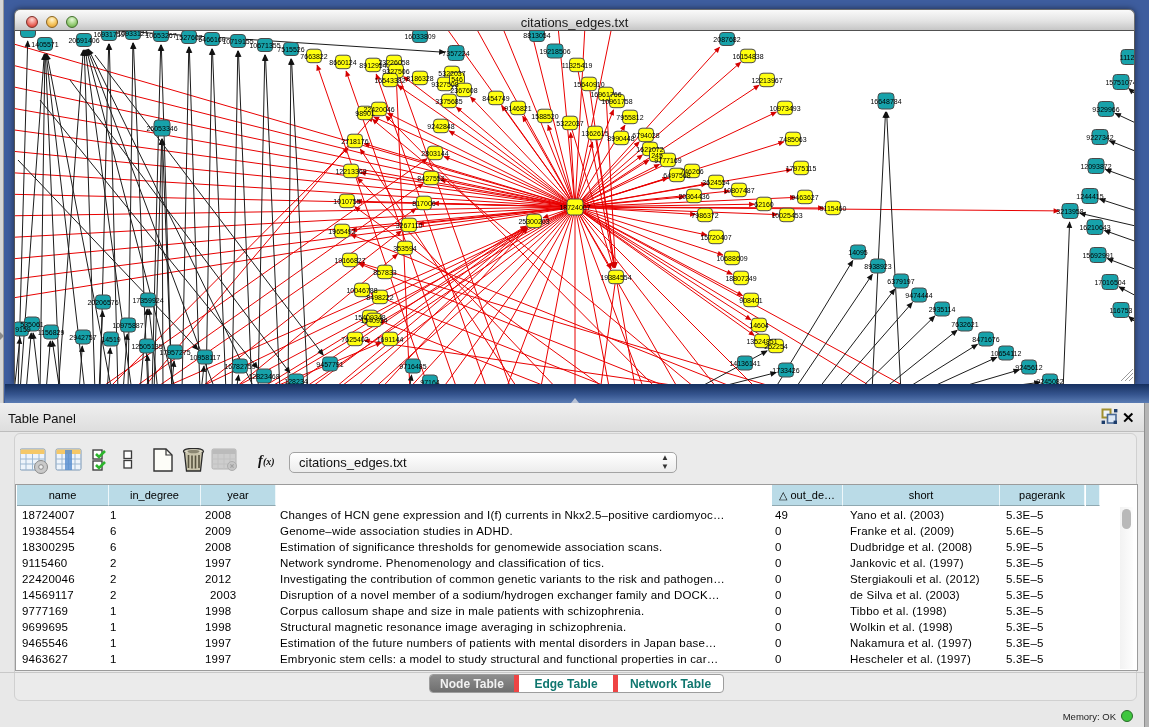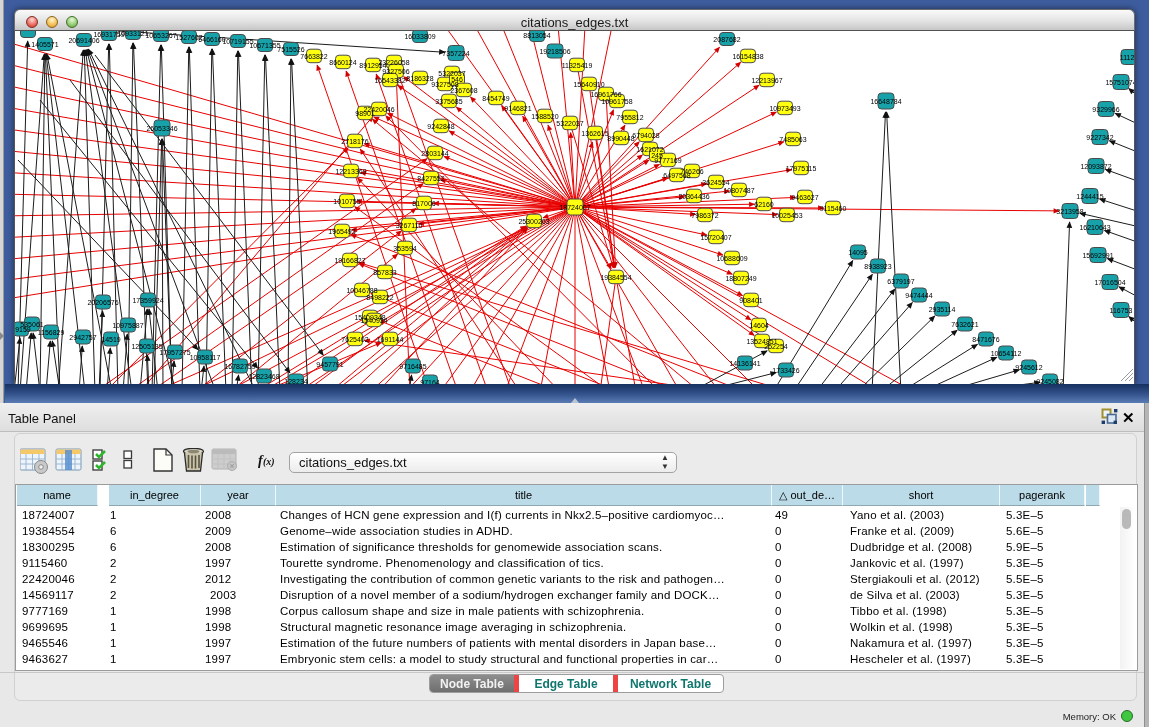--- a/index.html
+++ b/index.html
@@ -617,24 +617,23 @@
  <rect x="0.5" y="0.5" width="23" height="4.5" fill="#ababab"></rect>
  <path d="M0 10 h24 M0 15 h24 M6 5 v15 M12 5 v15 M18 5 v15" stroke="#b4b4b4" fill="none"></path>
  <circle cx="20" cy="17" r="4.5" fill="#b9b9b9" stroke="#999"></circle>
  <path d="M18.4 15.4 l3.2 3.2 m0 -3.2 l-3.2 3.2" stroke="#888" stroke-width="1.2"></path>
 </g>
 <text x="238" y="17" font-family="Liberation Serif, serif" font-style="italic" font-weight="bold" font-size="14" fill="#111">f</text>
 <text x="243" y="17" font-family="Liberation Serif, serif" font-style="italic" font-weight="bold" font-size="10" fill="#111">(x)</text>
 </svg>
     <div class="dd">citations_edges.txt<span class="arr">▲<br>▼</span></div>
     <div class="tbl">
-      <div class="thdr" style="left:1px;width:81px">name</div>
+      <div class="thdr" style="left:1px;width:92px">name</div>
 <div class="thdr" style="left:93px;width:92px">in_degree</div>
 <div class="thdr" style="left:185px;width:75px">year</div>
-<div class="thdr" style="left:260px;width:496px">title</div>
 <div class="thdr" style="left:756px;width:71px">△ out_de…</div>
 <div class="thdr" style="left:827px;width:157px">short</div>
 <div class="thdr" style="left:984px;width:85px">pagerank</div>
 <div class="thdr" style="left:1070px;width:14px"></div>
 <div class="cell" style="left:6px;top:23px;width:92px">18724007</div>
 <div class="cell" style="left:94px;top:23px;width:92px">1</div>
 <div class="cell" style="left:189px;top:23px;width:75px">2008</div>
 <div class="cell" style="left:264px;top:23px;width:496px">Changes of HCN gene expression and I(f) currents in Nkx2.5–positive cardiomyoc…</div>
 <div class="cell" style="left:759px;top:23px;width:71px">49</div>
 <div class="cell" style="left:834px;top:23px;width:157px">Yano et al. (2003)</div>
@@ -649,21 +648,21 @@
 <div class="cell" style="left:6px;top:55px;width:92px">18300295</div>
 <div class="cell" style="left:94px;top:55px;width:92px">6</div>
 <div class="cell" style="left:189px;top:55px;width:75px">2008</div>
 <div class="cell" style="left:264px;top:55px;width:496px">Estimation of significance thresholds for genomewide association scans.</div>
 <div class="cell" style="left:759px;top:55px;width:71px">0</div>
 <div class="cell" style="left:834px;top:55px;width:157px">Dudbridge et al. (2008)</div>
 <div class="cell" style="left:990px;top:55px;width:85px">5.9E–5</div>
 <div class="cell" style="left:6px;top:71px;width:92px">9115460</div>
 <div class="cell" style="left:94px;top:71px;width:92px">2</div>
 <div class="cell" style="left:189px;top:71px;width:75px">1997</div>
-<div class="cell" style="left:264px;top:71px;width:496px">Tourette syndrome. Phenomenology and classification of tics.</div>
+<div class="cell" style="left:264px;top:71px;width:496px">Network syndrome. Phenomenology and classification of tics.</div>
 <div class="cell" style="left:759px;top:71px;width:71px">0</div>
 <div class="cell" style="left:834px;top:71px;width:157px">Jankovic et al. (1997)</div>
 <div class="cell" style="left:990px;top:71px;width:85px">5.3E–5</div>
 <div class="cell" style="left:6px;top:87px;width:92px">22420046</div>
 <div class="cell" style="left:94px;top:87px;width:92px">2</div>
 <div class="cell" style="left:189px;top:87px;width:75px">2012</div>
 <div class="cell" style="left:264px;top:87px;width:496px">Investigating the contribution of common genetic variants to the risk and pathogen…</div>
 <div class="cell" style="left:759px;top:87px;width:71px">0</div>
 <div class="cell" style="left:834px;top:87px;width:157px">Stergiakouli et al. (2012)</div>
 <div class="cell" style="left:990px;top:87px;width:85px">5.5E–5</div>

